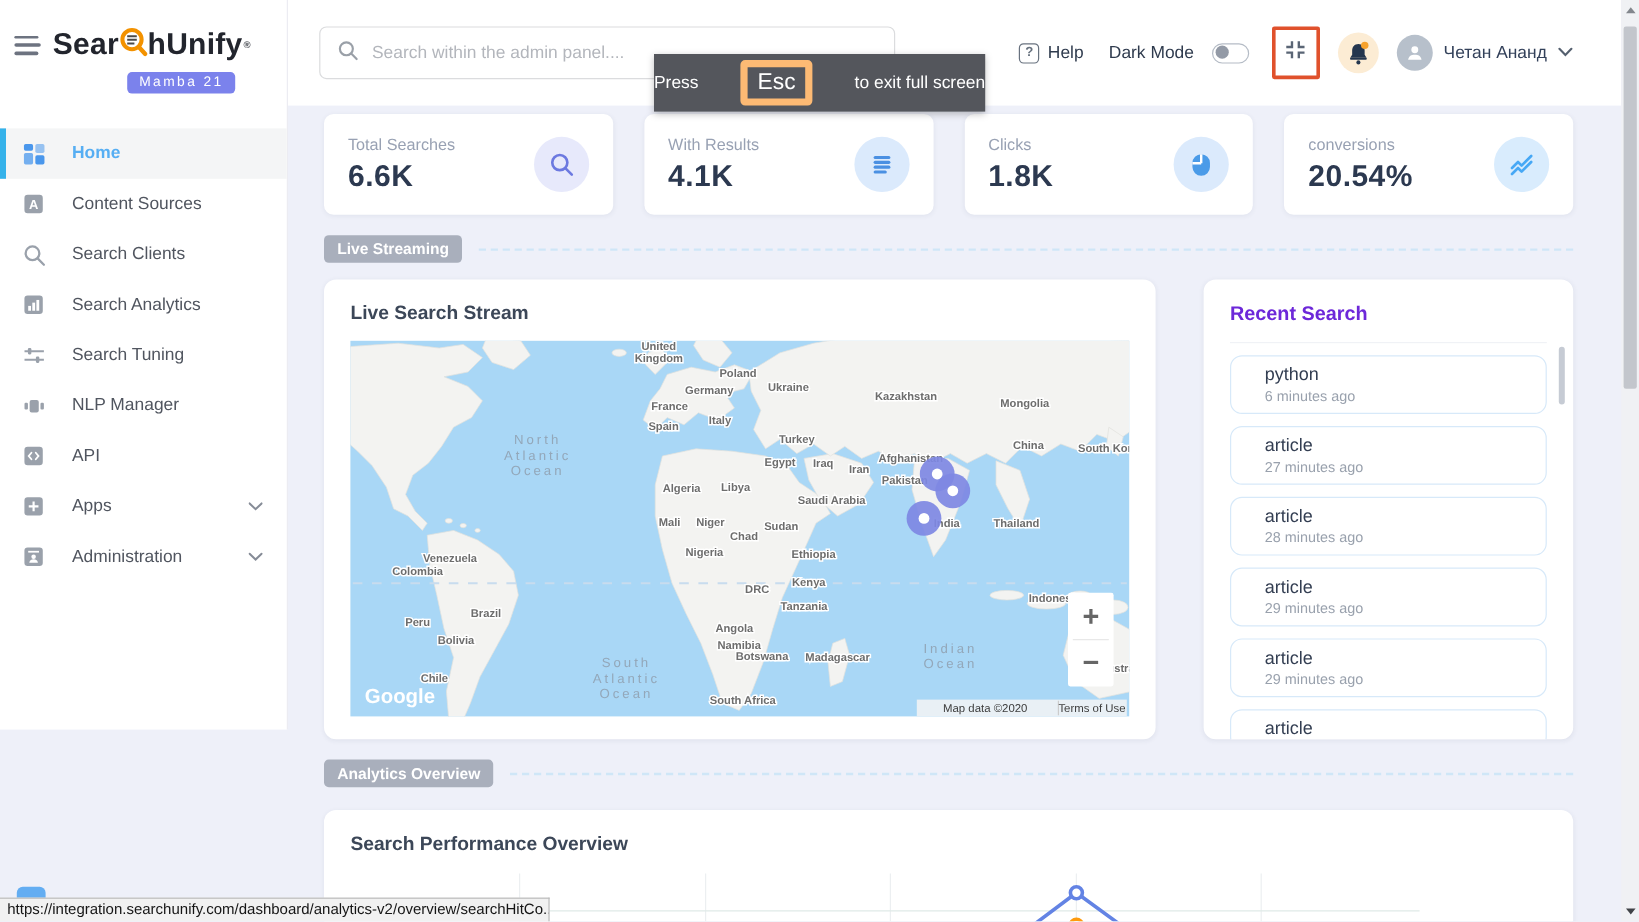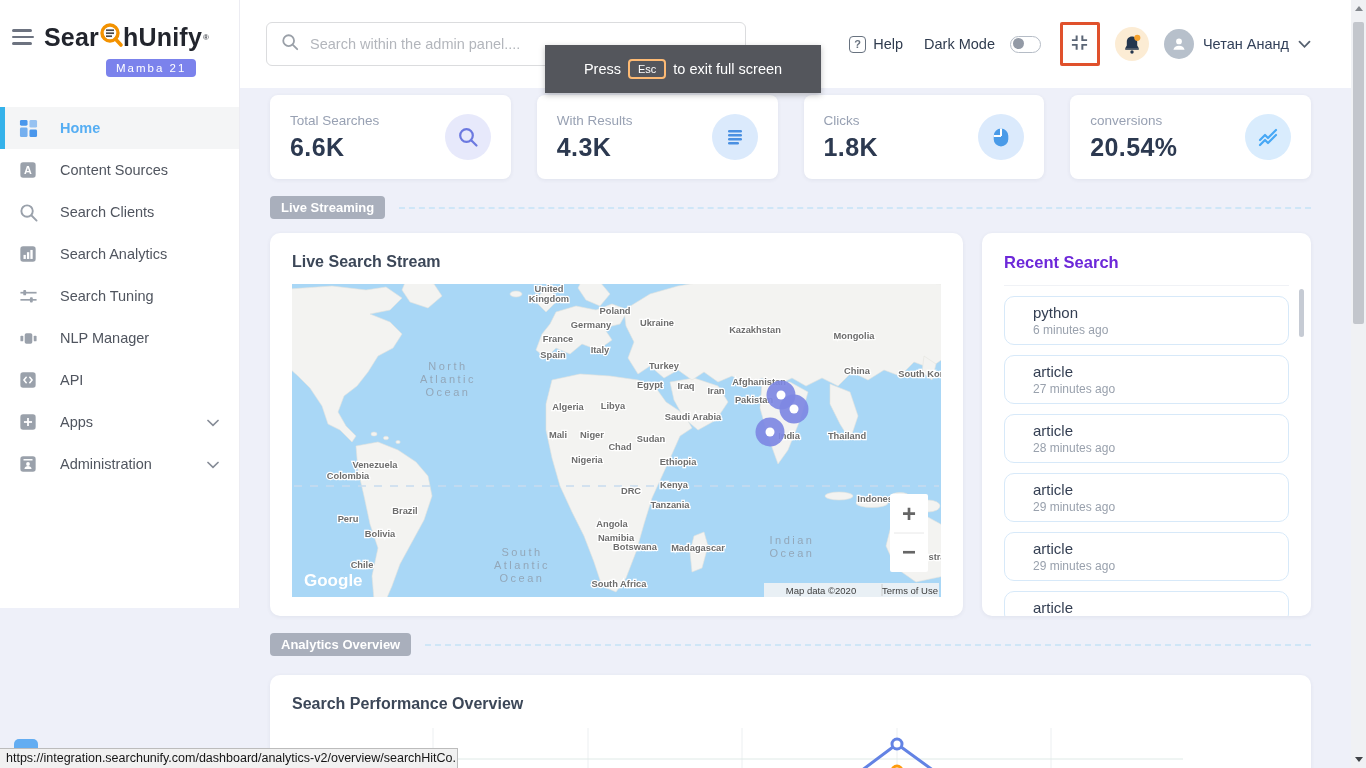--- a/index.html
+++ b/index.html
@@ -47,41 +47,41 @@
   .stats{display:flex;gap:26px;margin:7px 40px 0 30px}
   .stat{flex:1;background:#fff;border-radius:8px;box-shadow:0 1px 4px rgba(40,50,80,.07);padding:15px 20px;display:flex;align-items:center;justify-content:space-between;height:84px}
   .stat .lbl{font-size:13.5px;color:#98a1b3;margin-bottom:5px}
   .stat .val{font-size:25px;font-weight:700;color:#2c3950;letter-spacing:.4px}
   .stat .ic{width:46px;height:46px;border-radius:50%;display:flex;align-items:center;justify-content:center;flex:none}
 
   .section{display:flex;align-items:center;gap:14px;margin:17px 40px 0 30px}
   .pill{background:#a9afbc;color:#fff;font-size:13px;font-weight:700;padding:4px 11px;border-radius:4px;white-space:nowrap}
   .dash{flex:1;border-top:2px dashed #cfe6f7;height:0}
 
-  .cards{display:flex;gap:19px;margin:14px 40px 0 30px}
+  .cards{display:flex;gap:40px;margin:14px 40px 0 30px}
   .card{background:#fff;border-radius:10px;box-shadow:0 1px 4px rgba(40,50,80,.07)}
   .map-card{width:693px;height:383px;padding:20px 22px}
   .card-title{font-size:16px;color:#3c4758;font-weight:700}
   .map-wrap{margin-top:13px;position:relative}
   svg.map{display:block;background:#a9d7f6}
 
   .recent-card{flex:1;height:383px;padding:20px 22px;position:relative;overflow:hidden}
   .recent-title{font-size:16.5px;color:#6d28d9;font-weight:700;padding-bottom:13px;border-bottom:1px solid #f0f2f6}
   .r-item{border:1px solid #d7e9f9;border-radius:10px;padding:7px 28px;margin-top:10px;cursor:pointer;background:#fff}
   .r-q{font-size:15px;color:#333e52}
   .r-t{font-size:12px;color:#99a1ad;margin-top:2px}
   .inner-sb{position:absolute;right:7px;top:56px;width:5px;height:48px;background:#c6cbd4;border-radius:3px;cursor:pointer}
 
   .chart-card{margin:19px 40px 0 30px;border-radius:10px 10px 0 0;padding:20px 0;height:160px}
   .chart-card .card-title{padding-left:22px}
   svg.perf{display:block;margin-top:13px}
 
   
-  .toast{position:absolute;left:545px;top:45px;width:276px;height:48px;background:#54565c;color:#fff;display:flex;align-items:center;justify-content:center;font-size:14.5px;z-index:70;box-shadow:0 2px 6px rgba(0,0,0,.25)}
-  .keycap{border:2px solid #fdba74;border-radius:4px;padding:2px 8px;margin:0 7px;font-size:11px}
+  .toast{position:absolute;left:545px;top:45px;width:276px;height:48px;background:#54565c;color:#fff;display:flex;align-items:center;justify-content:space-between;font-size:14.5px;z-index:70;box-shadow:0 2px 6px rgba(0,0,0,.25)}
+  .keycap{border:6px solid #fdba74;border-radius:4px;padding:2px 8px;margin:0 7px;font-size:19px}
 
   .statusbar{position:absolute;left:0;bottom:0;width:458px;height:20px;background:#f1f1f1;border-top:1px solid #bcbcbc;border-right:1px solid #bcbcbc;font-size:12.5px;color:#151515;line-height:19px;padding-left:6px;z-index:60;white-space:nowrap;overflow:hidden}
   .chat-peek{position:absolute;left:14px;top:739px;width:24px;height:14px;background:#63adf2;border-radius:5px;z-index:55;cursor:pointer}
 
   
   .pagebar{position:absolute;right:0;top:0;width:15px;height:768px;background:#f0f1f4;z-index:65}
   .pagebar .arrow{position:absolute;left:0;width:15px;height:17px;display:flex;align-items:center;justify-content:center;cursor:pointer}
   .tri-up{width:0;height:0;border-left:4px solid transparent;border-right:4px solid transparent;border-bottom:5px solid #83878d}
   .tri-down{width:0;height:0;border-left:4px solid transparent;border-right:4px solid transparent;border-top:5px solid #404347}
   .pagebar .thumb{position:absolute;left:2px;width:11px;top:22px;height:302px;background:#c3c6cc;border-radius:2px;cursor:pointer}
@@ -281,21 +281,21 @@
         <div class="ic" style="background: rgb(231, 233, 251); color: rgb(108, 121, 224);">
           <svg width="22" height="22" viewBox="0 0 22 22" fill="none" stroke="currentColor" stroke-width="2.2">
             <circle cx="9.5" cy="9.5" r="6.3"></circle>
             <line x1="14.5" y1="14.5" x2="19.5" y2="19.5" stroke-linecap="round"></line>
           </svg>
         </div>
       </div>
       <div class="stat">
         <div>
           <div class="lbl">With Results</div>
-          <div class="val">4.3K</div>
+          <div class="val">4.1K</div>
         </div>
         <div class="ic" style="background: rgb(219, 234, 252); color: rgb(74, 144, 226);">
           <svg width="22" height="22" viewBox="0 0 22 22" fill="currentColor">
             <rect x="4" y="4" width="14" height="2.6" rx="1.3"></rect>
             <rect x="4" y="8" width="14" height="2.6" rx="1.3"></rect>
             <rect x="4" y="12" width="14" height="2.6" rx="1.3"></rect>
             <rect x="4" y="16" width="11" height="2.6" rx="1.3"></rect>
           </svg>
         </div>
       </div>

